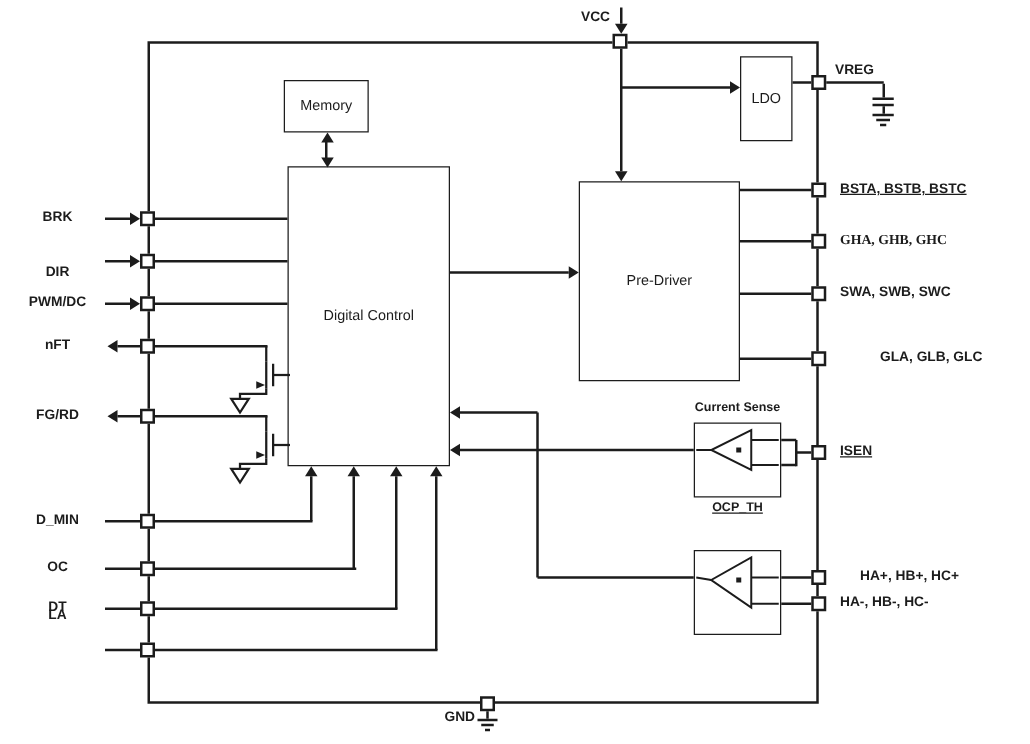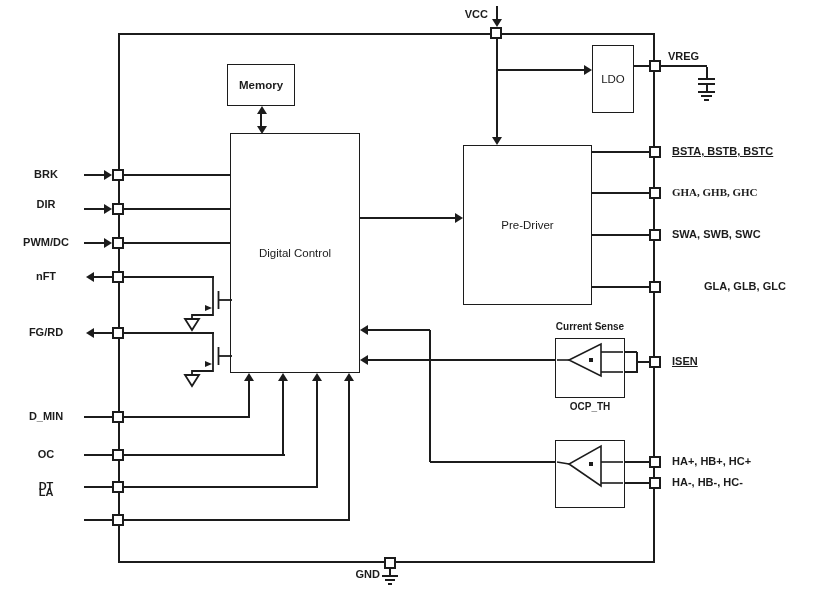--- a/index.html
+++ b/index.html
@@ -19,21 +19,21 @@
   .ar-d{border-top:8px solid #1c1c1c;border-left:5px solid transparent;border-right:5px solid transparent;}
   svg{position:absolute;overflow:visible;}
 </style>
 </head>
 <body>
 
 <div class="stage">
 
   <div style="position:absolute;left:118px;top:33px;width:537px;height:530px;border:2px solid #1c1c1c;box-sizing:border-box;"></div>
 
-  <div class="block" style="left:227px;top:64px;width:68px;height:42px;font-weight:bold;">
+  <div class="block" style="left:227px;top:64px;width:68px;height:42px;">
     <span>Memory</span>
   </div>
   <div class="block" style="left:463px;top:145px;width:129px;height:160px;">
     <span>Pre-Driver</span>
   </div>
   <div class="block" style="left:230px;top:133px;width:130px;height:240px;">
     <span>Digital Control</span>
   </div>
   <div class="block" style="left:592px;top:45px;width:42px;height:68px;">
     <span>LDO</span>
@@ -50,21 +50,21 @@
   </svg>
   <svg width="66" height="64" style="left:557px;top:442px;" viewBox="0 0 66 64" fill="none" stroke="#1c1c1c" stroke-width="1.6">
     <line x1="0" y1="20" x2="12" y2="22"></line>
     <line x1="44" y1="20" x2="66" y2="20"></line>
     <line x1="44" y1="41" x2="66" y2="41"></line>
     <polygon points="44,4 44,44 12,22" fill="#ffffff"></polygon>
     <rect x="32" y="20" width="4" height="4" fill="#1c1c1c" stroke="none"></rect>
   </svg>
 
   <div class="note" style="left:535px;top:321px;width:110px;">Current Sense</div>
-  <div class="note" style="left:535px;top:401px;width:110px;">OCP_TH</div>
+  <div class="note" style="left:535px;top:401px;width:110px;text-decoration:underline;">OCP_TH</div>
 
   <div class="pin" style="left:490px;top:27px;"></div>
   <div class="pin" style="left:384px;top:557px;"></div>
 
   <div class="pin" style="left:112px;top:169px;"></div>
   <div class="pin" style="left:112px;top:203px;"></div>
   <div class="pin" style="left:112px;top:237px;"></div>
   <div class="pin" style="left:112px;top:271px;"></div>
   <div class="pin" style="left:112px;top:327px;"></div>
   <div class="pin" style="left:112px;top:411px;"></div>
@@ -78,36 +78,36 @@
   <div class="pin" style="left:649px;top:229px;"></div>
   <div class="pin" style="left:649px;top:281px;"></div>
   <div class="pin" style="left:649px;top:356px;"></div>
   <div class="pin" style="left:649px;top:456px;"></div>
   <div class="pin" style="left:649px;top:477px;"></div>
 
   <div class="lbl" style="left:448px;top:8px;width:40px;text-align:right;">VCC</div>
   <div class="lbl" style="left:338px;top:568px;width:42px;text-align:right;">GND</div>
 
   <div class="lbl lbl-left" style="top:168px;">BRK</div>
-  <div class="lbl lbl-left" style="top:198px;">DIR</div>
+  <div class="lbl lbl-left" style="top:212px;">DIR</div>
   <div class="lbl lbl-left" style="top:236px;">PWM/DC</div>
   <div class="lbl lbl-left" style="top:270px;">nFT</div>
   <div class="lbl lbl-left" style="top:326px;">FG/RD</div>
   <div class="lbl lbl-left" style="top:410px;">D_MIN</div>
   <div class="lbl lbl-left" style="top:448px;">OC</div>
   <div class="lbl lbl-left" style="top:480px;">DT</div>
   <div class="lbl lbl-left" style="top:486px;">LA</div>
 
   <div class="lbl" style="left:668px;top:50px;">VREG</div>
   <div class="lbl" style="left:672px;top:145px;text-decoration:underline;">BSTA, BSTB, BSTC</div>
   <div class="lbl" style="left:672px;top:186px;font-family:Liberation Serif, serif;">GHA, GHB, GHC</div>
   <div class="lbl" style="left:672px;top:228px;">SWA, SWB, SWC</div>
   <div class="lbl" style="left:704px;top:280px;">GLA, GLB, GLC</div>
   <div class="lbl" style="left:672px;top:355px;text-decoration:underline;">ISEN</div>
-  <div class="lbl" style="left:672px;top:455px;">HA+, HB+, HC+</div>
+  <div class="lbl" style="left:688px;top:455px;">HA+, HB+, HC+</div>
   <div class="lbl" style="left:672px;top:476px;">HA-, HB-, HC-</div>
 
   <div class="w" style="left:84px;top:174px;width:20px;height:2px;"></div>
   <div class="w" style="left:124px;top:174px;width:106px;height:2px;"></div>
   <div class="ar ar-r" style="left:104px;top:170px;"></div>
 
   <div class="w" style="left:84px;top:208px;width:20px;height:2px;"></div>
   <div class="w" style="left:124px;top:208px;width:106px;height:2px;"></div>
   <div class="ar ar-r" style="left:104px;top:204px;"></div>
 

